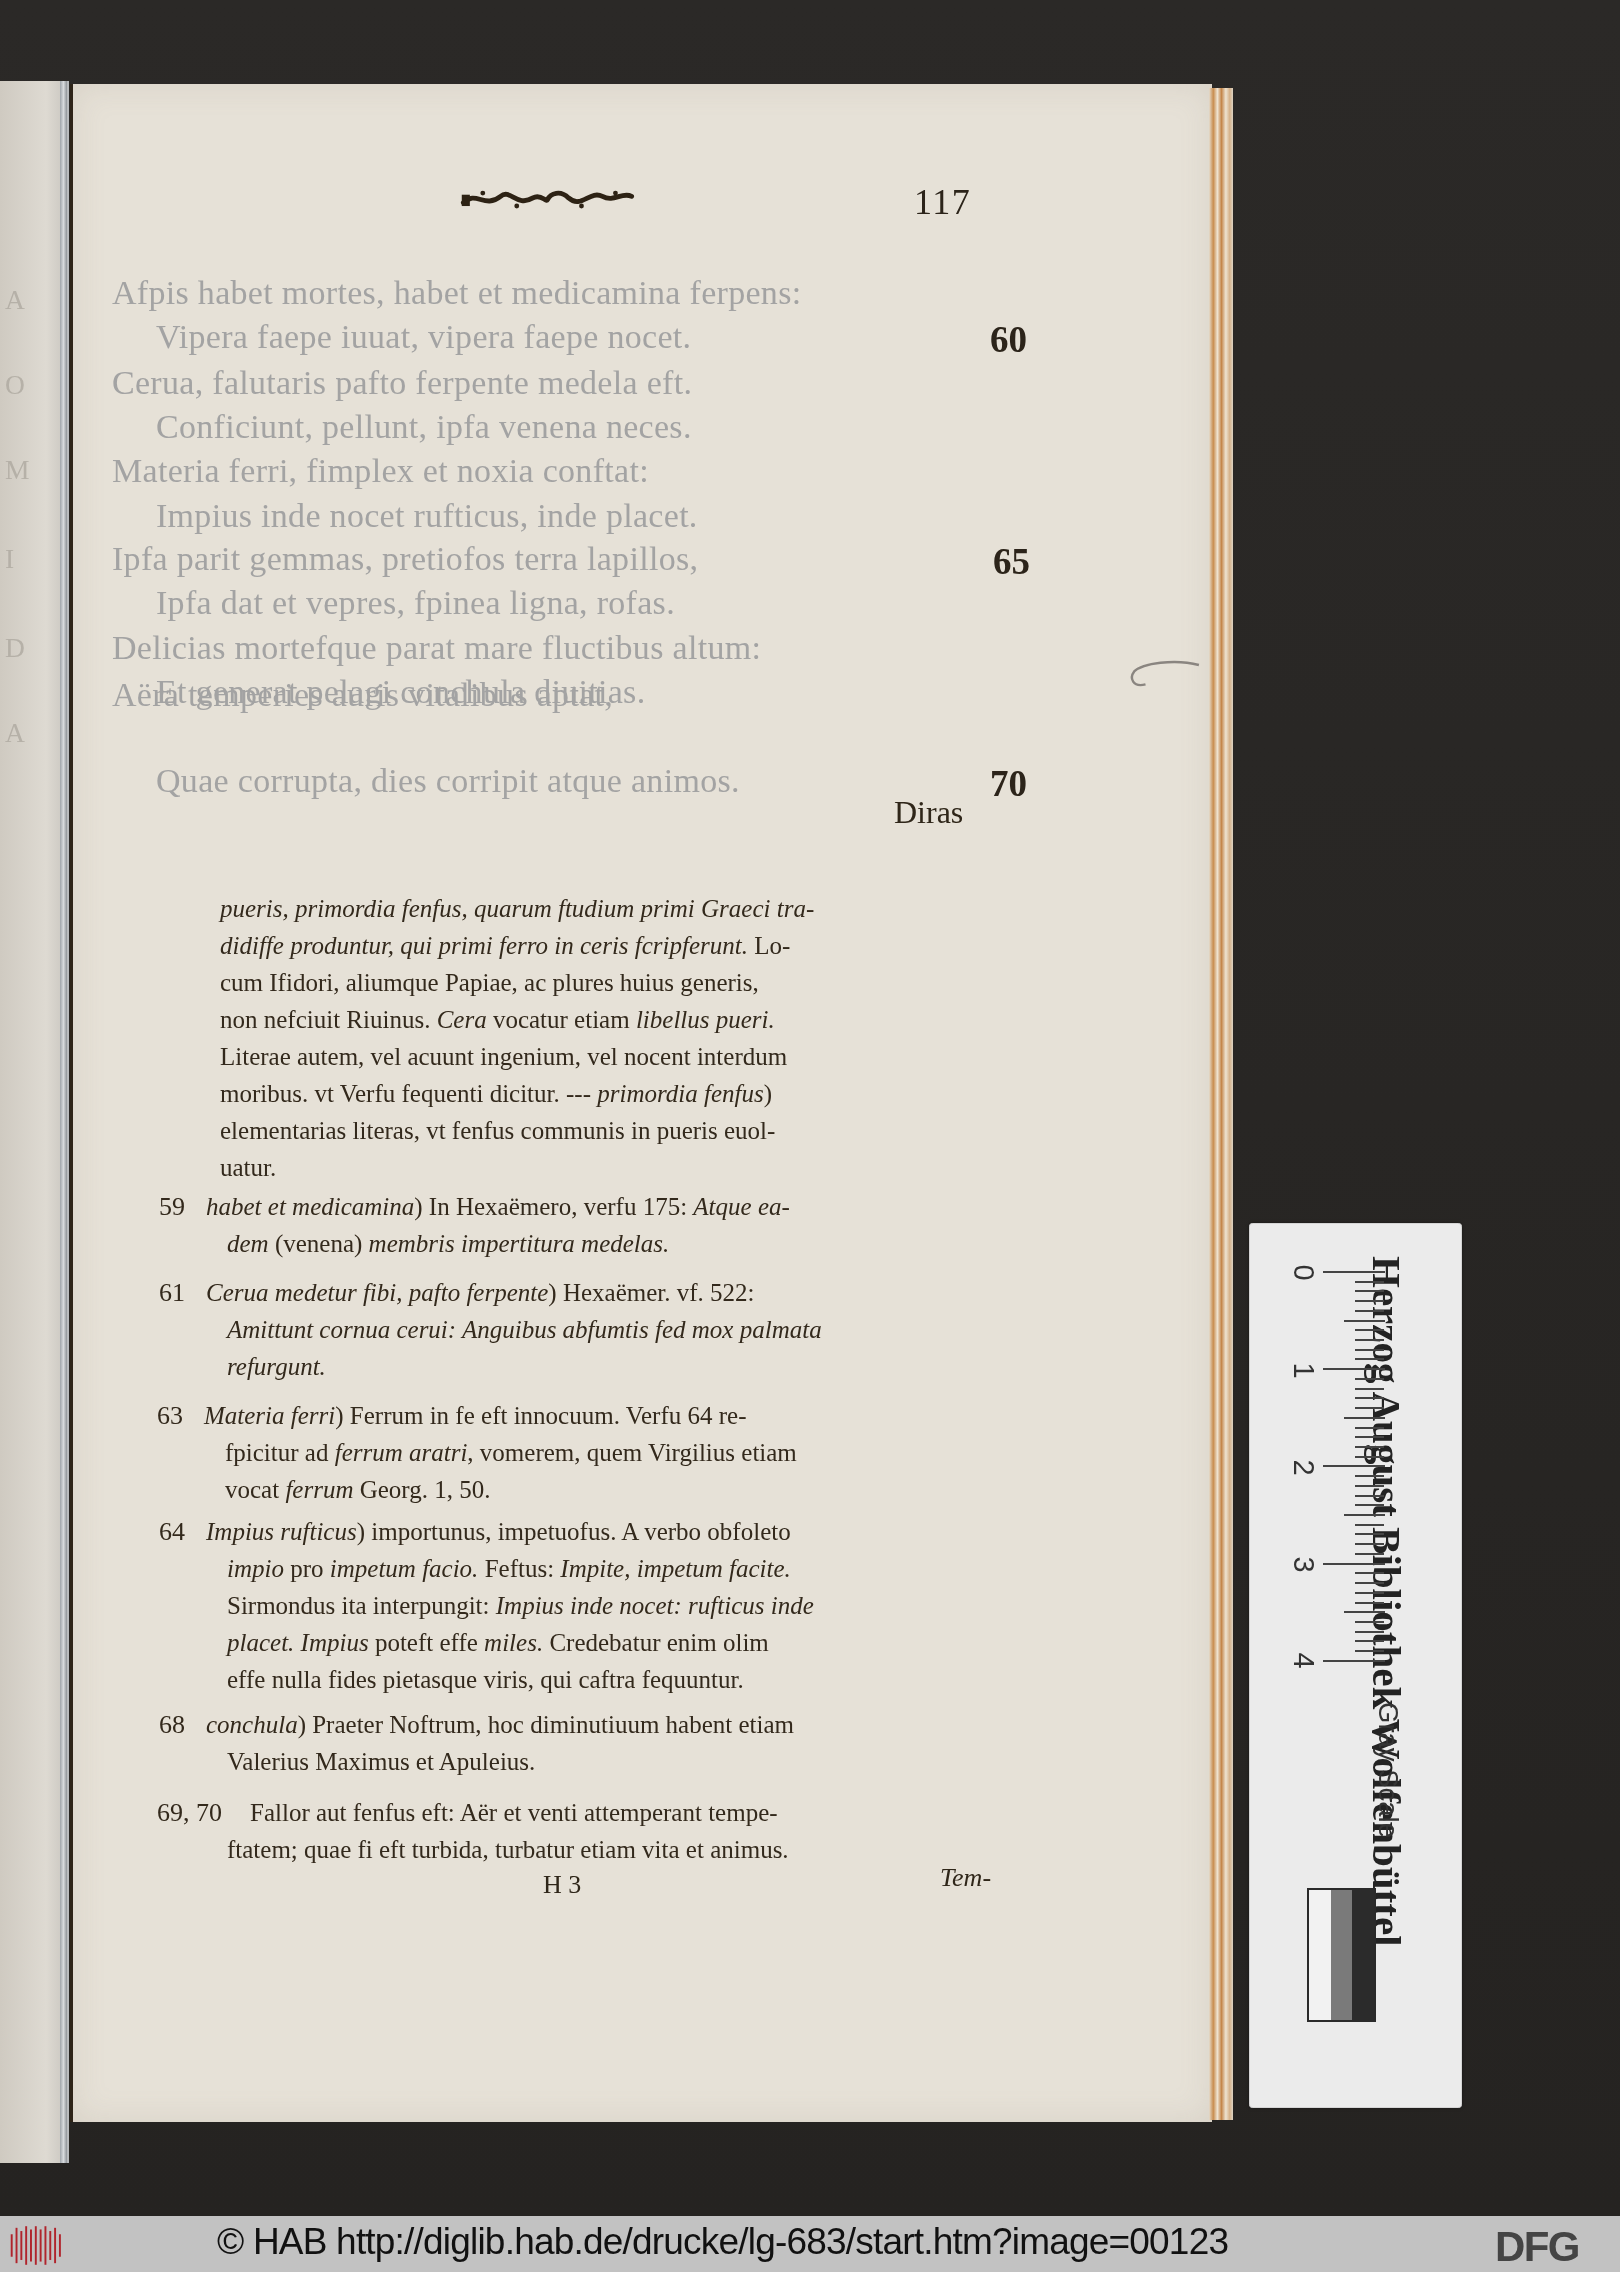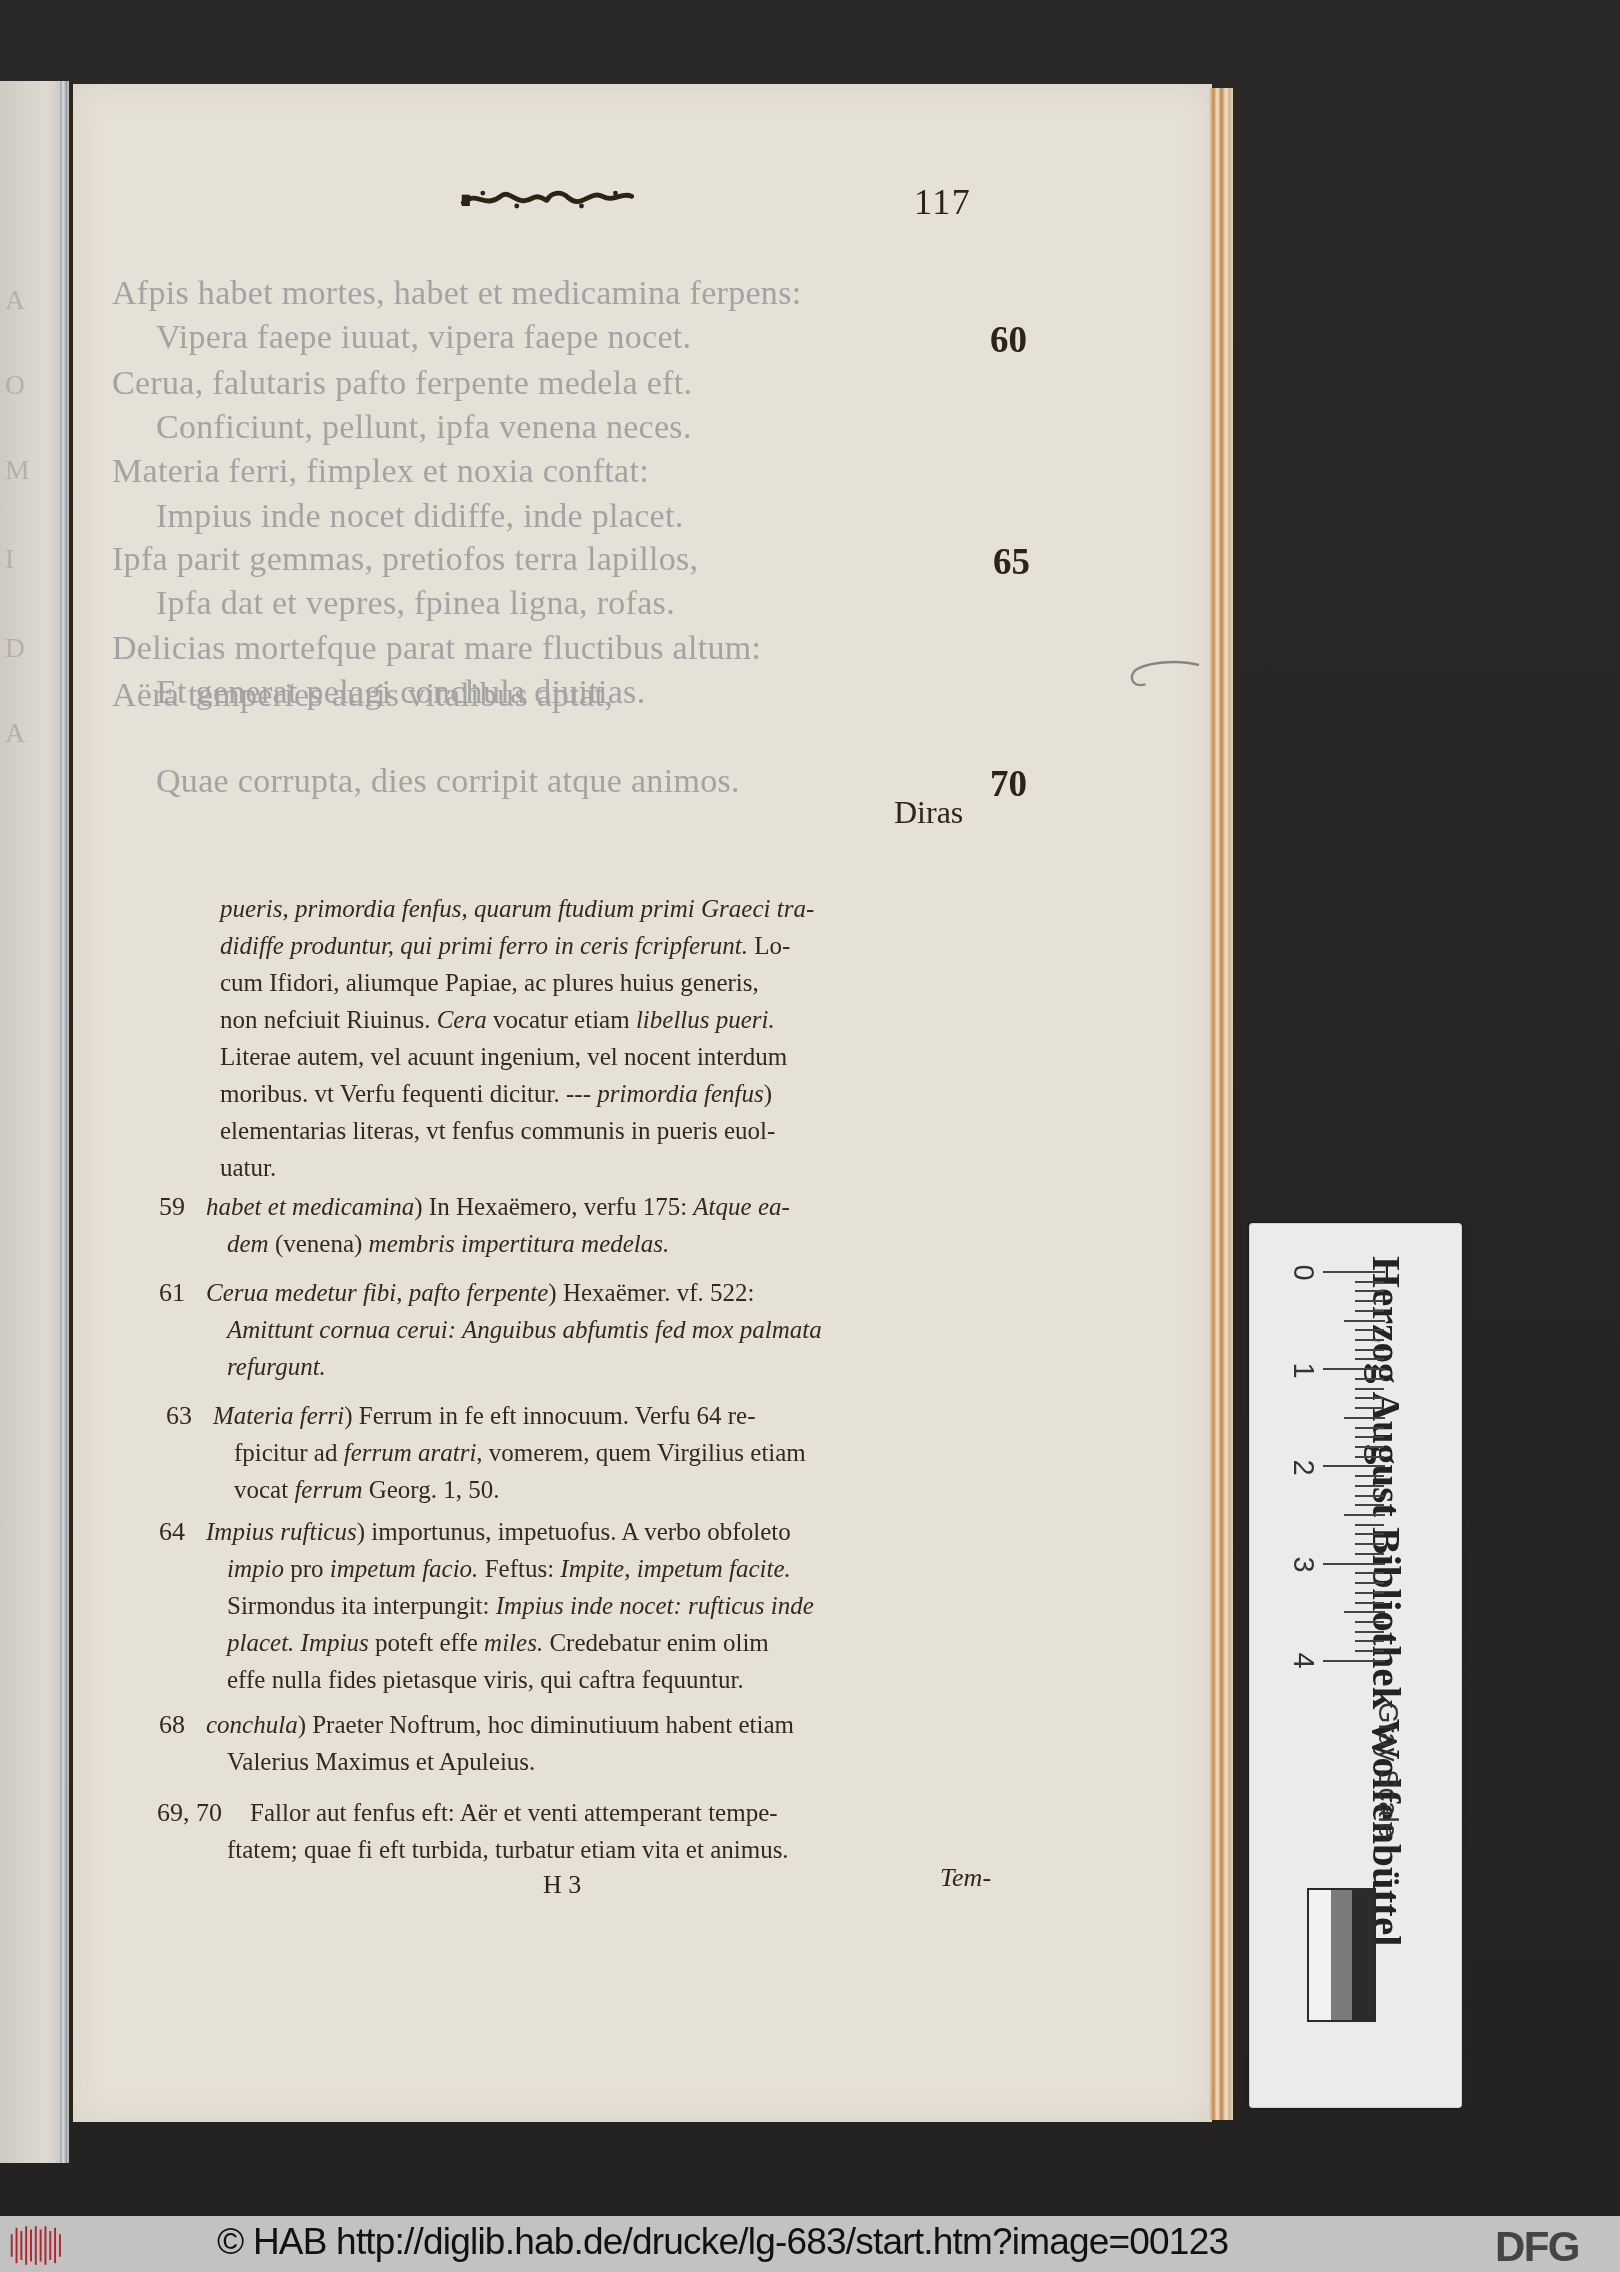--- a/index.html
+++ b/index.html
@@ -133,21 +133,21 @@
 </svg>
 <div class="folio">117</div>
 
 <div id="verses">
     <div class="verse" style="left: 112px; top: 274px;">Afpis habet mortes, habet et medicamina ferpens:</div>
     <div class="verse indent" style="left: 156px; top: 318px;">Vipera faepe iuuat, vipera faepe nocet.</div>
     <div class="lineno" style="left: 990px; top: 318px;">60</div>
     <div class="verse" style="left: 112px; top: 364px;">Cerua, falutaris pafto ferpente medela eft.</div>
     <div class="verse indent" style="left: 156px; top: 408px;">Conficiunt, pellunt, ipfa venena neces.</div>
     <div class="verse" style="left: 112px; top: 452px;">Materia ferri, fimplex et noxia conftat:</div>
-    <div class="verse indent" style="left: 156px; top: 497px;">Impius inde nocet didiffe, inde placet.</div>
+    <div class="verse indent" style="left: 156px; top: 497px;">Impius inde nocet rufticus, inde placet.</div>
     <div class="verse" style="left: 112px; top: 540px;">Ipfa parit gemmas, pretiofos terra lapillos,</div>
     <div class="lineno" style="left: 993px; top: 540px;">65</div>
     <div class="verse indent" style="left: 156px; top: 584px;">Ipfa dat et vepres, fpinea ligna, rofas.</div>
     <div class="verse" style="left: 112px; top: 629px;">Delicias mortefque parat mare fluctibus altum:</div>
     <div class="verse indent" style="left: 156px; top: 673px;">Et generat pelagi conchula diuitias.</div>
     <div class="verse" style="left: 112px; top: 676px;">Aëra temperies auris vitalibus aptat,</div>
     <div class="verse indent" style="left: 156px; top: 762px;">Quae corrupta, dies corripit atque animos.</div>
     <div class="lineno" style="left: 990px; top: 762px;">70</div>
   </div>
 
@@ -168,21 +168,21 @@
       <span class="num" style="left: -47px;">59</span>
       <p style="padding-left: 0px; margin-left: 0px;"><i>habet et medicamina</i>) In Hexaëmero, verfu 175: <i>Atque ea-</i></p>
       <p style="padding-left: 21px;"><i>dem</i> (venena) <i>membris impertitura medelas.</i></p>
     </div>
     <div class="note" style="top: 1274px; left: 206px;">
       <span class="num" style="left: -47px;">61</span>
       <p style="padding-left: 0px; margin-left: 0px;"><i>Cerua medetur fibi, pafto ferpente</i>) Hexaëmer. vf. 522:</p>
       <p style="padding-left: 21px;"><i>Amittunt cornua cerui: Anguibus abfumtis fed mox palmata</i></p>
       <p style="padding-left: 21px;"><i>refurgunt.</i></p>
     </div>
-    <div class="note" style="top: 1397px; left: 213px;">
+    <div class="note" style="top: 1397px; left: 204px;">
       <span class="num" style="left: -47px;">63</span>
       <p style="padding-left: 0px; margin-left: 0px;"><i>Materia ferri</i>) Ferrum in fe eft innocuum. Verfu 64 re-</p>
       <p style="padding-left: 21px;">fpicitur ad <i>ferrum aratri</i>, vomerem, quem Virgilius etiam</p>
       <p style="padding-left: 21px;">vocat <i>ferrum</i> Georg. 1, 50.</p>
     </div>
     <div class="note" style="top: 1513px; left: 206px;">
       <span class="num" style="left: -47px;">64</span>
       <p style="padding-left: 0px; margin-left: 0px;"><i>Impius rufticus</i>) importunus, impetuofus. A verbo obfoleto</p>
       <p style="padding-left: 21px;"><i>impio</i> pro <i>impetum facio.</i> Feftus: <i>Impite, impetum facite.</i></p>
       <p style="padding-left: 21px;">Sirmondus ita interpungit: <i>Impius inde nocet: rufticus inde</i></p>

